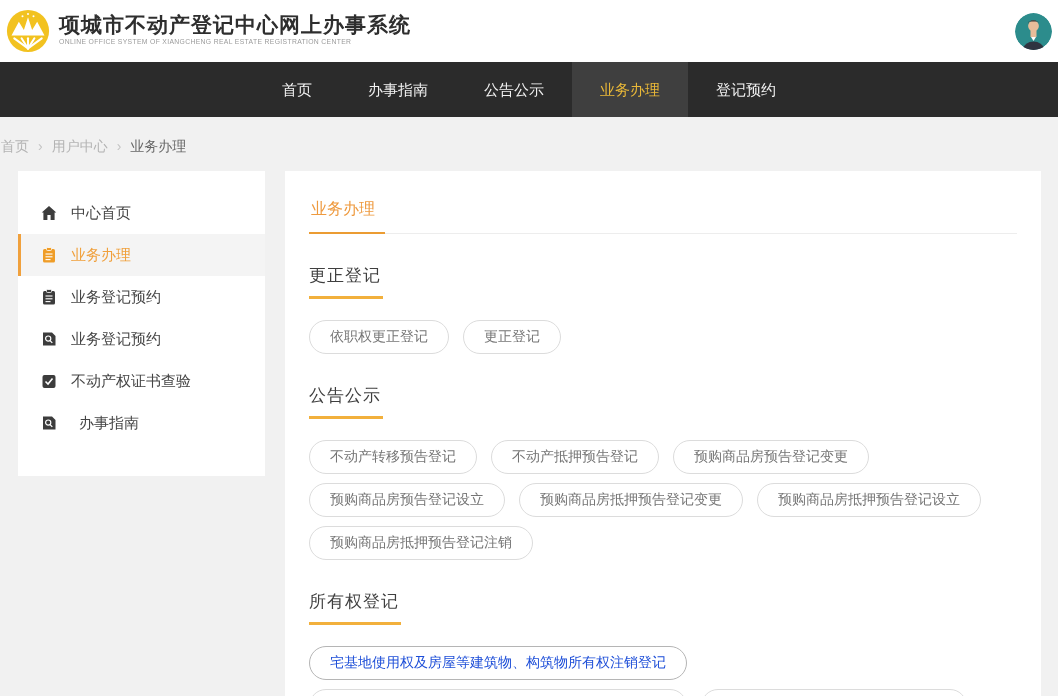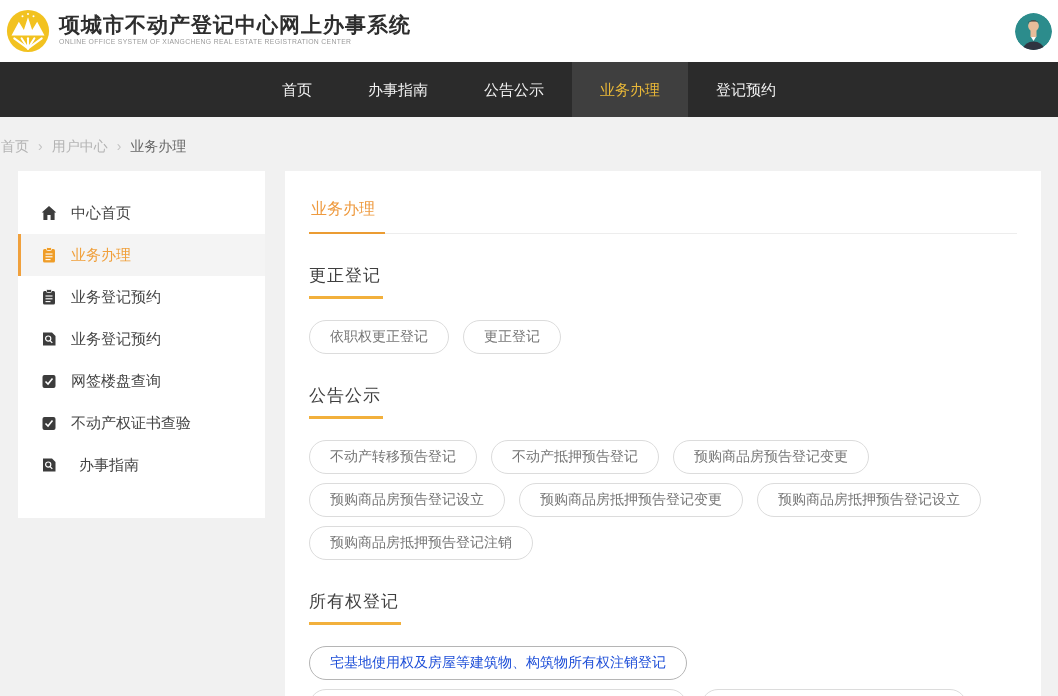--- a/index.html
+++ b/index.html
@@ -163,29 +163,20 @@
       </span>
       <span class="lbl">业务登记预约</span>
     </div>
     <div class="side-item">
       <span class="ic">
         <svg viewBox="0 0 16 16" width="16" height="16">
             <rect x="1.5" y="2" width="13" height="13" rx="2" fill="#3c3c3c"></rect>
             <path d="M4.5 8.5 L7 11 L11.5 5.5" fill="none" stroke="#fff" stroke-width="1.6"></path>
           </svg>
       </span>
-      <span class="lbl">网签楼盘查询</span>
-    </div>
-    <div class="side-item">
-      <span class="ic">
-        <svg viewBox="0 0 16 16" width="16" height="16">
-            <rect x="1.5" y="2" width="13" height="13" rx="2" fill="#3c3c3c"></rect>
-            <path d="M4.5 8.5 L7 11 L11.5 5.5" fill="none" stroke="#fff" stroke-width="1.6"></path>
-          </svg>
-      </span>
       <span class="lbl">不动产权证书查验</span>
     </div>
     <div class="side-item indent">
       <span class="ic">
         <svg viewBox="0 0 16 16" width="16" height="16">
             <path d="M2 1.5 h9 l3.5 3.5 v9.5 h-12.5 Z" fill="#3c3c3c"></path>
             <circle cx="7.2" cy="7.6" r="2.6" fill="none" stroke="#fff" stroke-width="1.2"></circle>
             <line x1="9" y1="9.6" x2="11.3" y2="11.9" stroke="#fff" stroke-width="1.3"></line>
           </svg>
       </span>

